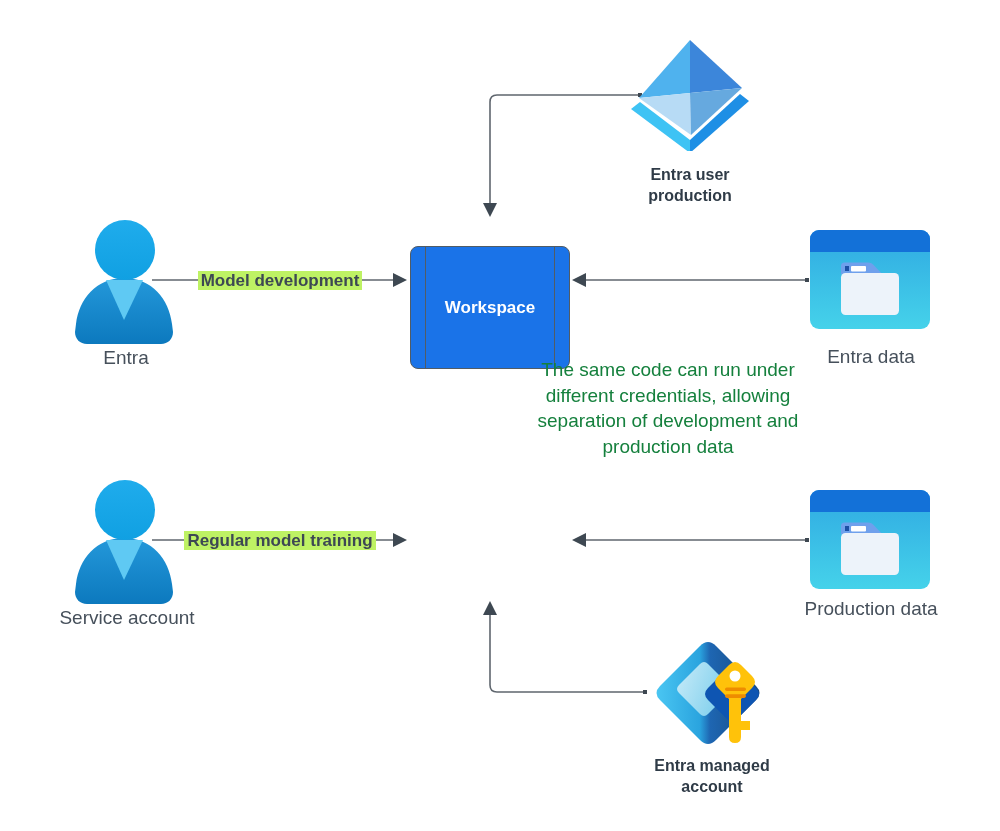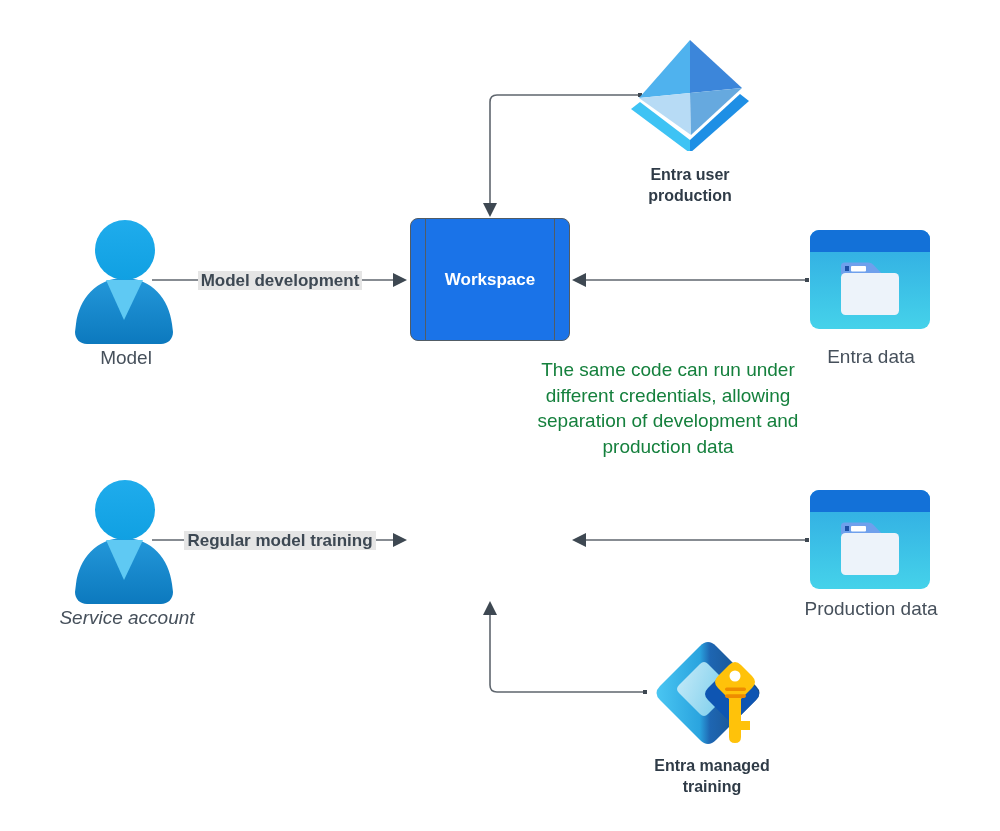--- a/index.html
+++ b/index.html
@@ -7,21 +7,21 @@
     position:relative;width:1000px;height:831px;background:#ffffff;
     font-family:"Liberation Sans",sans-serif;overflow:hidden;
   }
   .abs{position:absolute;}
   svg{display:block;}
 
   
   .process{
     position:absolute;background:#1A73E8;border:1px solid #515C65;border-radius:8px;
     display:flex;align-items:center;justify-content:center;
-    color:#ffffff;font-weight:bold;font-size:17px;text-align:center;line-height:21px;
+    color:#ffffff;font-weight:bold;font-size:17px;text-align:center;line-height:21px;margin-top:28px;
   }
   .process::before,.process::after{
     content:"";position:absolute;top:0;bottom:0;width:1px;background:#515C65;
   }
   .process::before{left:14px;}
   .process::after{right:14px;}
   .process .process-label{width:100px;}
 
   
   .caption{
@@ -29,21 +29,21 @@
   }
   .caption-bold{
     position:absolute;text-align:center;color:#2F3B47;font-size:16px;font-weight:bold;line-height:21px;
   }
 
   
   .edge-label-wrap{
     position:absolute;text-align:center;pointer-events:none;
   }
   .edge-label{
-    display:inline-block;background:#e5e5e5;padding:0 3px;
+    display:inline-block;background:#bef264;padding:0 3px;
     color:#3D4853;font-size:17px;font-weight:bold;line-height:19px;white-space:nowrap;
   }
 
   
   .note{
     position:absolute;text-align:center;color:#15803d;font-size:19px;line-height:25.5px;
   }
 </style>
 </head>
 <body>
@@ -98,21 +98,21 @@
       </linearGradient>
       <linearGradient id="gHead" x1="0" y1="0" x2="0" y2="1">
         <stop offset="0" stop-color="#1FACEC"></stop>
           <stop offset="1" stop-color="#10A0E2"></stop>
       </linearGradient>
     </defs>
     <path d="M56,60 C84,60 101,81 104,106 L105,114 C105,121 100,126 93,126 L19,126 C12,126 7,121 7,114 L8,106 C11,81 28,60 56,60 Z" fill="url(#gBody)"></path>
     <polygon points="38,62 75,62 56,102" fill="#5FC9F3"></polygon>
     <circle cx="57" cy="32" r="30" fill="url(#gHead)"></circle>
   </svg>
-  <div class="caption" style="left:46px;top:347px;width:160px;">Model</div>
+  <div class="caption" style="left:46px;top:347px;width:160px;">Entra</div>
 
   <svg class="abs" style="left:810px;top:230px;" width="120" height="99" viewBox="0 0 120 99">
     <defs>
       <linearGradient id="gData" x1="0" y1="0" x2="0" y2="1">
         <stop offset="0" stop-color="#2FA9E2"></stop>
           <stop offset="1" stop-color="#45D2EA"></stop>
       </linearGradient>
     </defs>
     <rect x="0" y="0" width="120" height="99" rx="9" fill="url(#gData)"></rect>
     <path d="M9,0 h102 a9,9 0 0 1 9,9 v13 h-120 v-13 a9,9 0 0 1 9,-9 z" fill="#1371D8"></path>
@@ -127,21 +127,21 @@
     <span class="edge-label">Model development</span>
   </div>
 
   <div class="note" style="left:522px;top:357px;width:292px;">The same code can run under different credentials, allowing separation of development and production data</div>
 
   <svg class="abs" style="left:66px;top:478px;" width="116" height="126" viewBox="0 0 112 126">
     <path d="M56,60 C84,60 101,81 104,106 L105,114 C105,121 100,126 93,126 L19,126 C12,126 7,121 7,114 L8,106 C11,81 28,60 56,60 Z" fill="url(#gBody)"></path>
     <polygon points="38,62 75,62 56,102" fill="#5FC9F3"></polygon>
     <circle cx="57" cy="32" r="30" fill="url(#gHead)"></circle>
   </svg>
-  <div class="caption" style="left:37px;top:607px;width:180px;font-style:italic;">Service account</div>
+  <div class="caption" style="left:37px;top:607px;width:180px;">Service account</div>
 
 
   <div class="edge-label-wrap" style="left:165px;top:531px;width:230px;">
     <span class="edge-label">Regular model training</span>
   </div>
 
   <svg class="abs" style="left:810px;top:490px;" width="120" height="99" viewBox="0 0 120 99">
     <rect x="0" y="0" width="120" height="99" rx="9" fill="url(#gData)"></rect>
     <path d="M9,0 h102 a9,9 0 0 1 9,9 v13 h-120 v-13 a9,9 0 0 1 9,-9 z" fill="#1371D8"></path>
     <path d="M31,44 v-8 a3.5,3.5 0 0 1 3.5,-3.5 h23.5 c2,0 3.9,0.8 5.3,2.2 l9,9.3 z" fill="#6FA0EC"></path>
@@ -170,16 +170,16 @@
     <g>
       <path d="M81,29 Q87,23 93,29 L104,40 Q110,46 104,52 L93,63 Q87,69 81,63 L70,52 Q64,46 70,40 Z" fill="#FFC20A"></path>
       <path d="M81,62 h12 v23 h9 v9 h-9 v7 q0,6 -6,6 q-6,0 -6,-6 Z" fill="#FFC20A"></path>
       <circle cx="87" cy="40" r="5.5" fill="#FFFFFF"></circle>
       <rect x="77" y="51.5" width="21" height="3.6" rx="1.8" fill="#EE8C00"></rect>
       <rect x="77" y="58.3" width="21" height="3.6" rx="1.8" fill="#EE8C00"></rect>
     </g>
   </svg>
   <div class="caption-bold" style="left:632px;top:755px;width:160px;">
     <div>Entra managed</div>
-    <div>training</div>
+    <div>account</div>
   </div>
 
 </div>
 
 </body></html>

